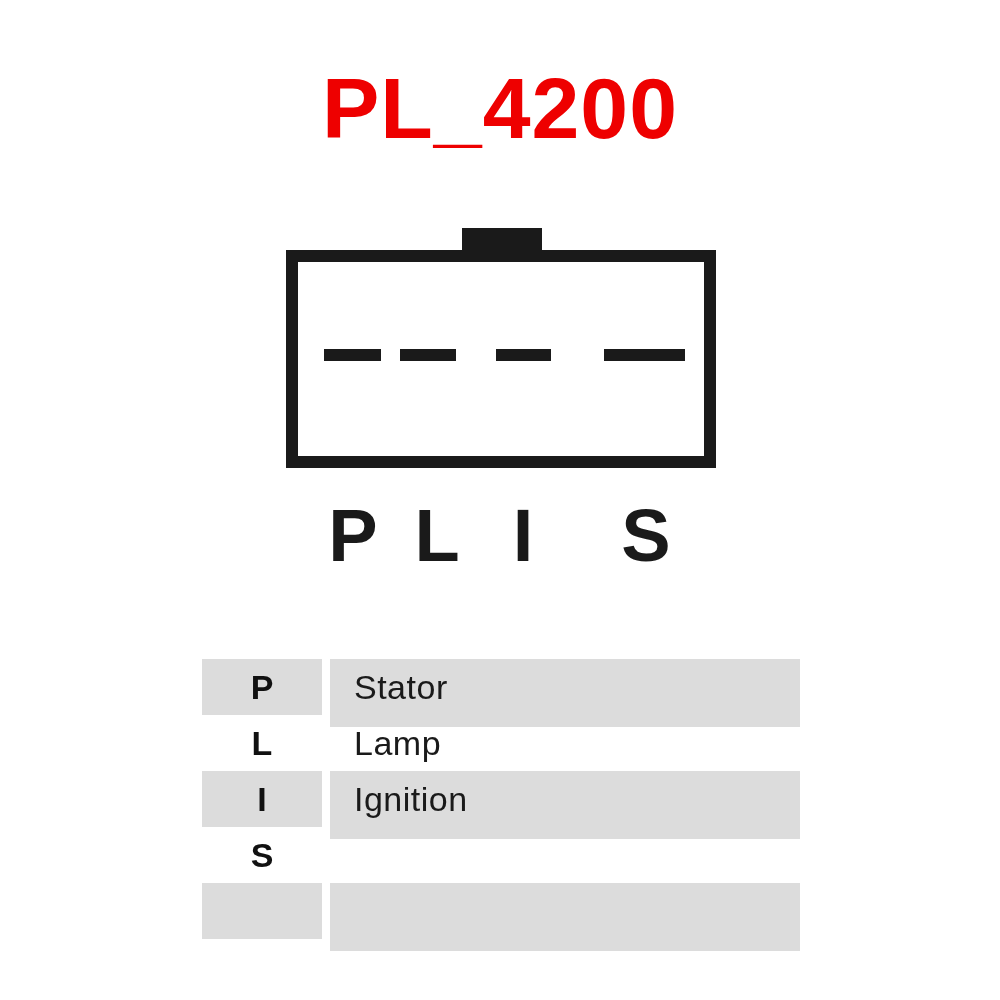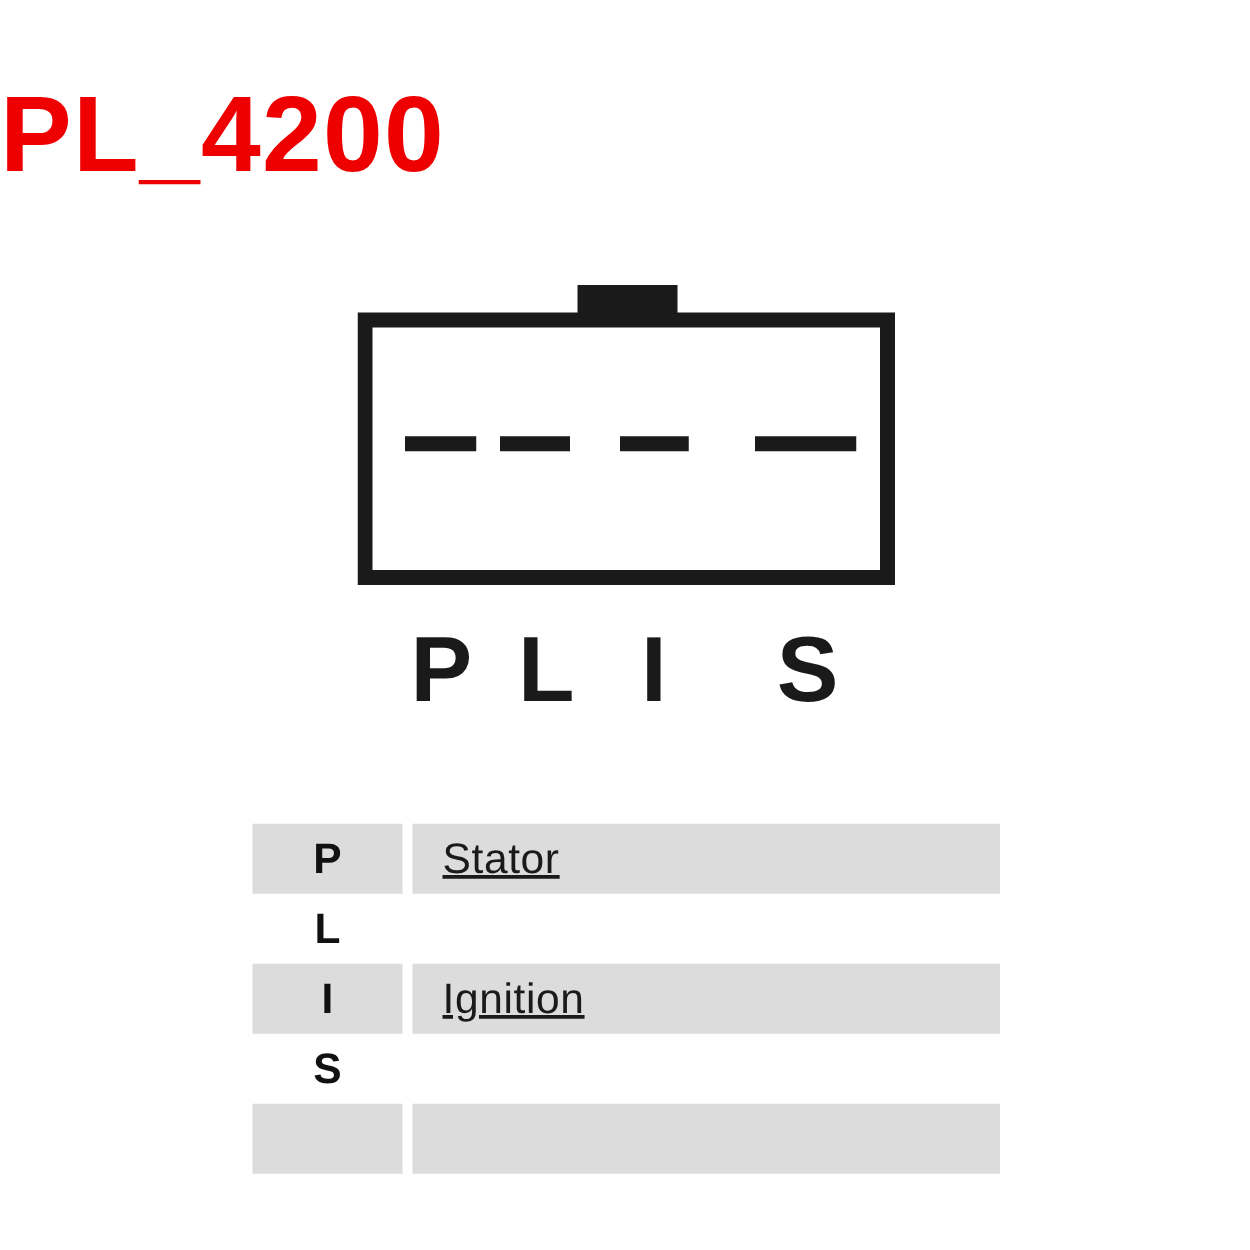--- a/index.html
+++ b/index.html
@@ -1,39 +1,38 @@
 <!DOCTYPE html>
 <html><head>
   <meta charset="utf-8">
   <style>
     html, body { margin: 0; padding: 0; background: #ffffff; }
     body { width: 1000px; height: 1000px; position: relative; overflow: hidden; font-family: "Liberation Sans", "DejaVu Sans", sans-serif; }
     .title {
-      position: absolute; left: 0; top: 58px; width: 1000px; 
+      position: absolute; left: 0; top: 58px; width: 1000px; text-align: center;
       color: #ee0000; font-weight: bold; font-size: 86px; letter-spacing: 1px; line-height: 100px;
     }
     .connector { position: absolute; left: 286px; top: 228px; width: 430px; height: 240px; }
     .pins {
       position: absolute; top: 496px; left: 0; width: 1000px; height: 80px;
     }
     .pin-label {
       position: absolute; top: 0; font-weight: bold; font-size: 74px; color: #1a1a1a; line-height: 80px;
       transform: translateX(-50%);
     }
     .legend { position: absolute; left: 202px; top: 659px; width: 598px; }
     .legend-row { position: relative; height: 56px; }
     .cell-code {
       position: absolute; left: 0; top: 0; width: 120px; height: 56px;
       text-align: center; font-weight: bold; font-size: 34px; line-height: 56px; color: #111111;
     }
     .cell-desc {
-      position: absolute; left: 128px; top: 0; width: 470px; height: 56px;
+      position: absolute; left: 128px; top: 0; width: 470px; height: 68px;
       font-size: 34px; line-height: 56px; color: #1a1a1a; padding-left: 24px; box-sizing: border-box;
       letter-spacing: 0.5px;
-      text-decoration: underline;
     }
     .shaded .cell-code, .shaded .cell-desc { background: #dcdcdc; }
   </style>
 </head>
 <body>
 
 <div class="title">PL_4200</div>
 
 <svg class="connector" viewBox="0 0 430 240" xmlns="http://www.w3.org/2000/svg">
   <rect x="176" y="0" width="80" height="30" fill="#1a1a1a"></rect>
@@ -51,20 +50,21 @@
   <span class="pin-label" style="left:646px">S</span>
 </div>
 
 <div class="legend">
   <div class="legend-row shaded">
     <div class="cell-code">P</div>
     <div class="cell-desc">Stator</div>
   </div>
   <div class="legend-row">
     <div class="cell-code">L</div>
+    <div class="cell-desc">Lamp</div>
   </div>
   <div class="legend-row shaded">
     <div class="cell-code">I</div>
     <div class="cell-desc">Ignition</div>
   </div>
   <div class="legend-row">
     <div class="cell-code">S</div>
   </div>
   <div class="legend-row shaded">
     <div class="cell-code"></div>

